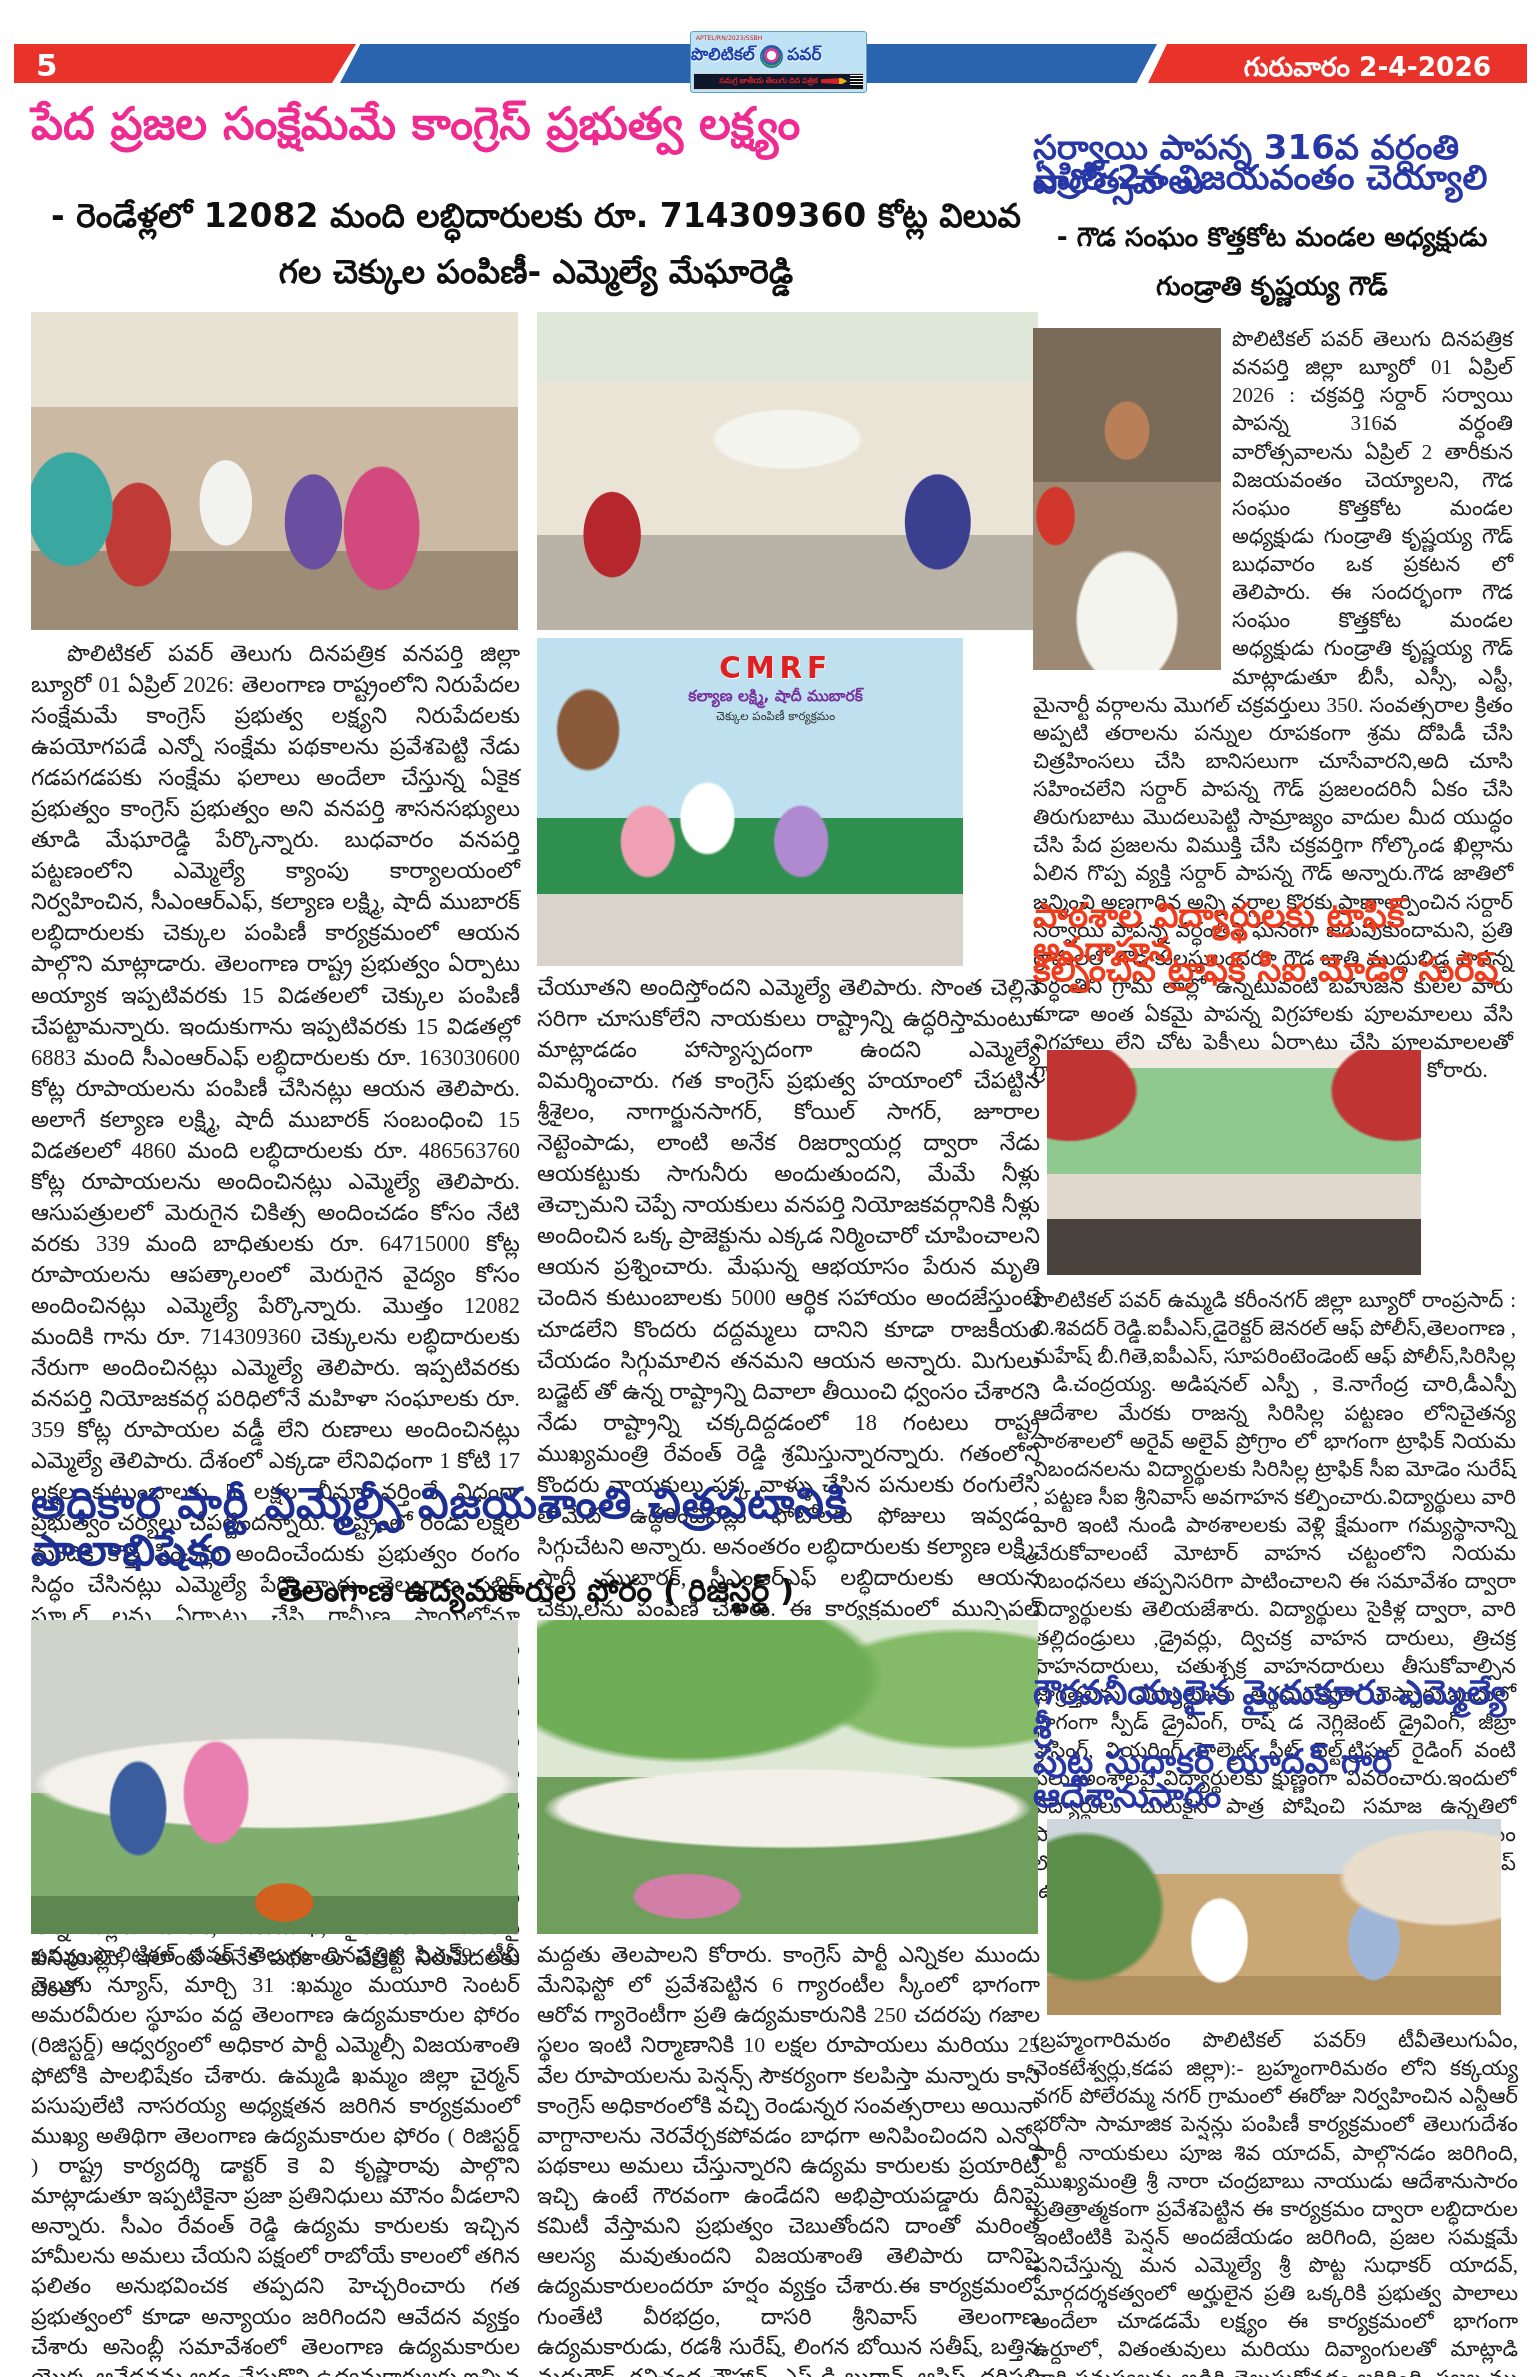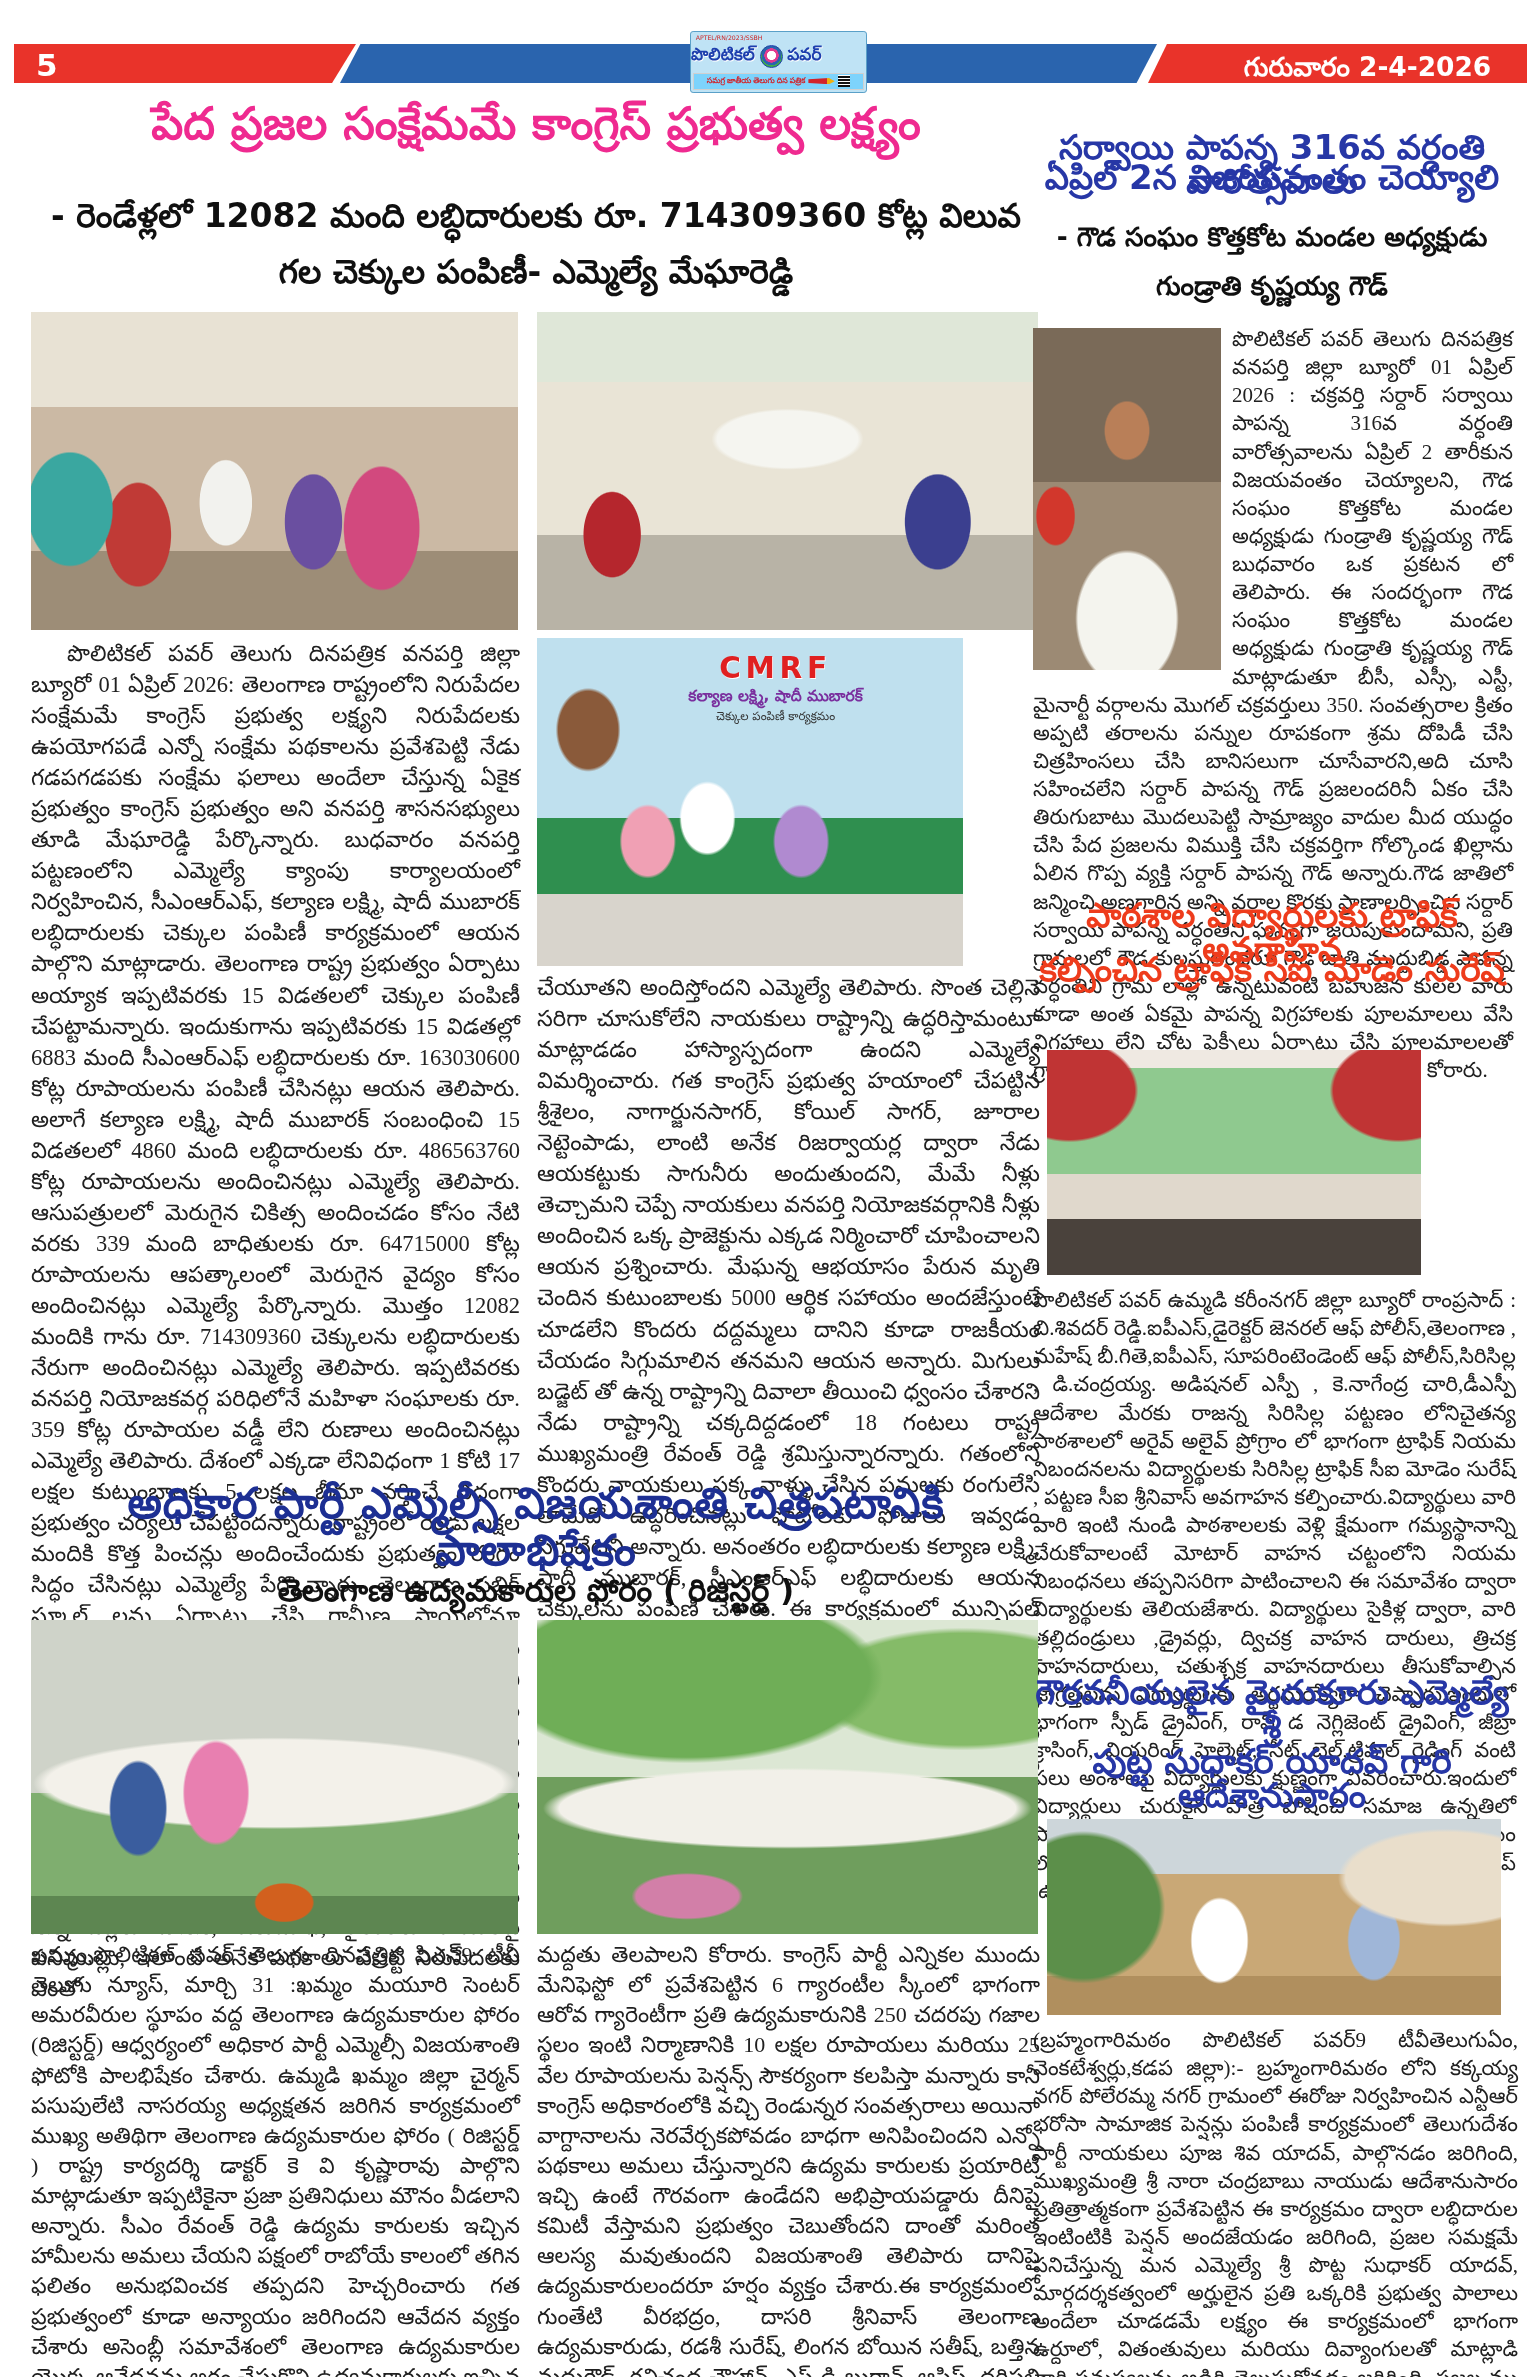--- a/index.html
+++ b/index.html
@@ -18,31 +18,31 @@
   .masthead{position:absolute;left:690px;top:31px;width:177px;height:62px;background:#bfe3f5;
             border:0.8px solid #5aa0c8;border-radius:3.1px;box-sizing:border-box;text-align:center;}
   .masthead .reg{font-size:6.2px;color:#c22;line-height:7.8px;text-align:left;padding:1.6px 0 0 4.7px;
                  font-family:"DejaVu Sans", sans-serif;}
   .masthead .title-row{display:flex;align-items:center;justify-content:flex-start;gap:4.7px;height:29.5px;}
   .masthead .title-word{color:#1d3fae;font-weight:bold;font-size:17px;font-family:"DejaVu Sans", sans-serif;
                         text-shadow:0.8px 0.8px 0 #fff;}
   .masthead .globe{width:23px;height:23px;border-radius:50%;
       background:radial-gradient(circle at 50% 45%, #ffffff 0 28%, #e23a8e 30% 45%, #2a64ae 47% 62%, #3fae49 64% 78%, #f4c020 80% 100%);
       border:1.6px solid #1d3fae;box-sizing:border-box;}
-  .masthead .strip{position:absolute;left:2.3px;right:2.3px;bottom:2.3px;height:17px;background:#7dd3fc;
-      border:0.8px solid #d0d0d0;display:flex;align-items:center;justify-content:center;gap:3px;box-sizing:border-box;}
+  .masthead .strip{position:absolute;left:2.3px;right:2.3px;bottom:2.3px;height:17px;background:#0f172a;
+      border:0.8px solid #d0d0d0;display:flex;align-items:center;justify-content:flex-end;gap:3px;box-sizing:border-box;}
   .masthead .strip .tag{color:#d2232a;font-size:7.8px;font-weight:bold;white-space:nowrap;}
   .masthead .pen{width:26.4px;height:6.2px;background:linear-gradient(90deg,#d2232a 0 70%,#f0b010 70% 100%);
       clip-path:polygon(0 20%,78% 0,100% 50%,78% 100%,0 80%);}
   .masthead .qr{width:12.4px;height:12.4px;background:
       repeating-linear-gradient(0deg,#111 0 1.6px,#fff 1.6px 3.1px),
       repeating-linear-gradient(90deg,#111 0 1.6px,rgba(255,255,255,.6) 1.6px 3.1px);}
 
   
-  .headline{position:absolute;text-align:center;font-weight:bold;font-family:"DejaVu Sans", sans-serif;}
+  .headline{position:absolute;font-weight:bold;font-family:"DejaVu Sans", sans-serif;}
   .subhead{position:absolute;text-align:center;font-weight:bold;color:#101010;
            font-family:"DejaVu Sans", sans-serif;}
   .bodytext{position:absolute;text-align:justify;color:#202020;}
   .bodytext p{margin:0;text-indent:36px;}
 
   .hl-pink{color:#ef2a90;font-size:45px;line-height:1.1;}
   .hl-blue{color:#2737a6;font-size:34px;line-height:1.0;}
   .hl-red{color:#ee3c1c;font-size:34px;line-height:1.0;}
   .hl-navy{color:#1d2f93;font-size:43px;line-height:1.1;letter-spacing:0.8px;}
 

